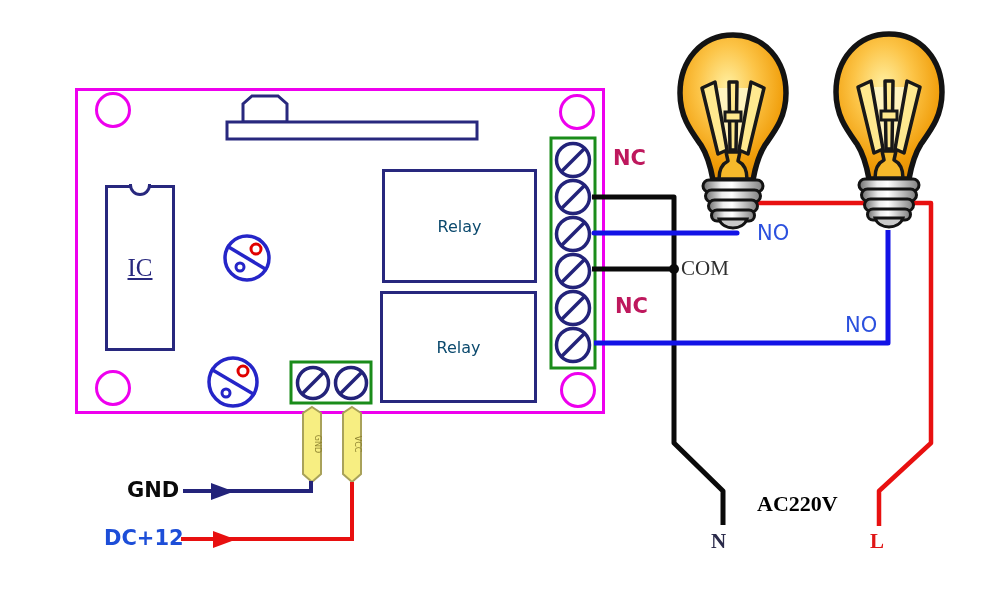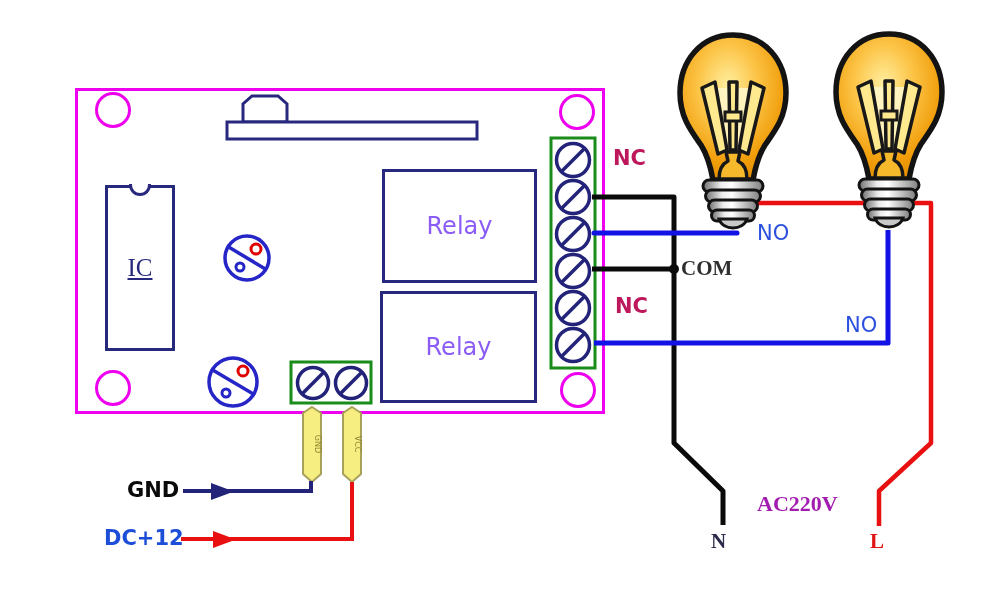--- a/index.html
+++ b/index.html
@@ -6,26 +6,26 @@
   .canvas{position:relative;width:1000px;height:600px;background:#fff;overflow:hidden;
           font-family:"DejaVu Sans",sans-serif;}
   .abs{position:absolute;}
   .board{border:3px solid #EE00EE;background:transparent;}
   .hole{width:30px;height:30px;border:3px solid #EE00EE;border-radius:50%;}
   .ic{border:3px solid #28287E;display:flex;align-items:center;justify-content:center;
       font-family:"Liberation Serif",serif;font-size:25px;color:#28287E;text-decoration:underline;}
   .ic-notch{width:16px;height:9px;background:#fff;border:3px solid #28287E;border-top:none;
       border-radius:0 0 16px 16px;}
   .relay{border:3px solid #28287E;display:flex;align-items:center;justify-content:center;
-      font-size:24px;color:#8b5cf6;}
+      font-size:16px;color:#0c4a6e;}
   .lbl{line-height:1;white-space:nowrap;}
   .lbl-sans-b{font-weight:bold;font-size:21px;color:#be185d;}
   .lbl-no{font-weight:normal;font-size:21px;color:#2B50DE;}
-  .lbl-serif{font-family:"Liberation Serif",serif;font-size:21px;color:#2F2F2F;font-weight:bold;}
-  .lbl-ac{font-family:"Liberation Serif",serif;font-weight:bold;font-size:22px;color:#a21caf;}
+  .lbl-serif{font-family:"Liberation Serif",serif;font-size:21px;color:#2F2F2F;}
+  .lbl-ac{font-family:"Liberation Serif",serif;font-weight:bold;font-size:22px;color:#000000;}
   .lbl-n{font-family:"Liberation Serif",serif;font-weight:bold;font-size:21px;color:#2A2A4A;}
   .lbl-l{font-family:"Liberation Serif",serif;font-weight:bold;font-size:21px;color:#E01616;}
   .lbl-gnd{font-weight:bold;font-size:21px;color:#0A0A0A;}
   .lbl-dc{font-weight:bold;font-size:21px;color:#1d4ed8;}
   svg{display:block;}
 </style>
 </head>
 <body>
 
 <div class="canvas">

